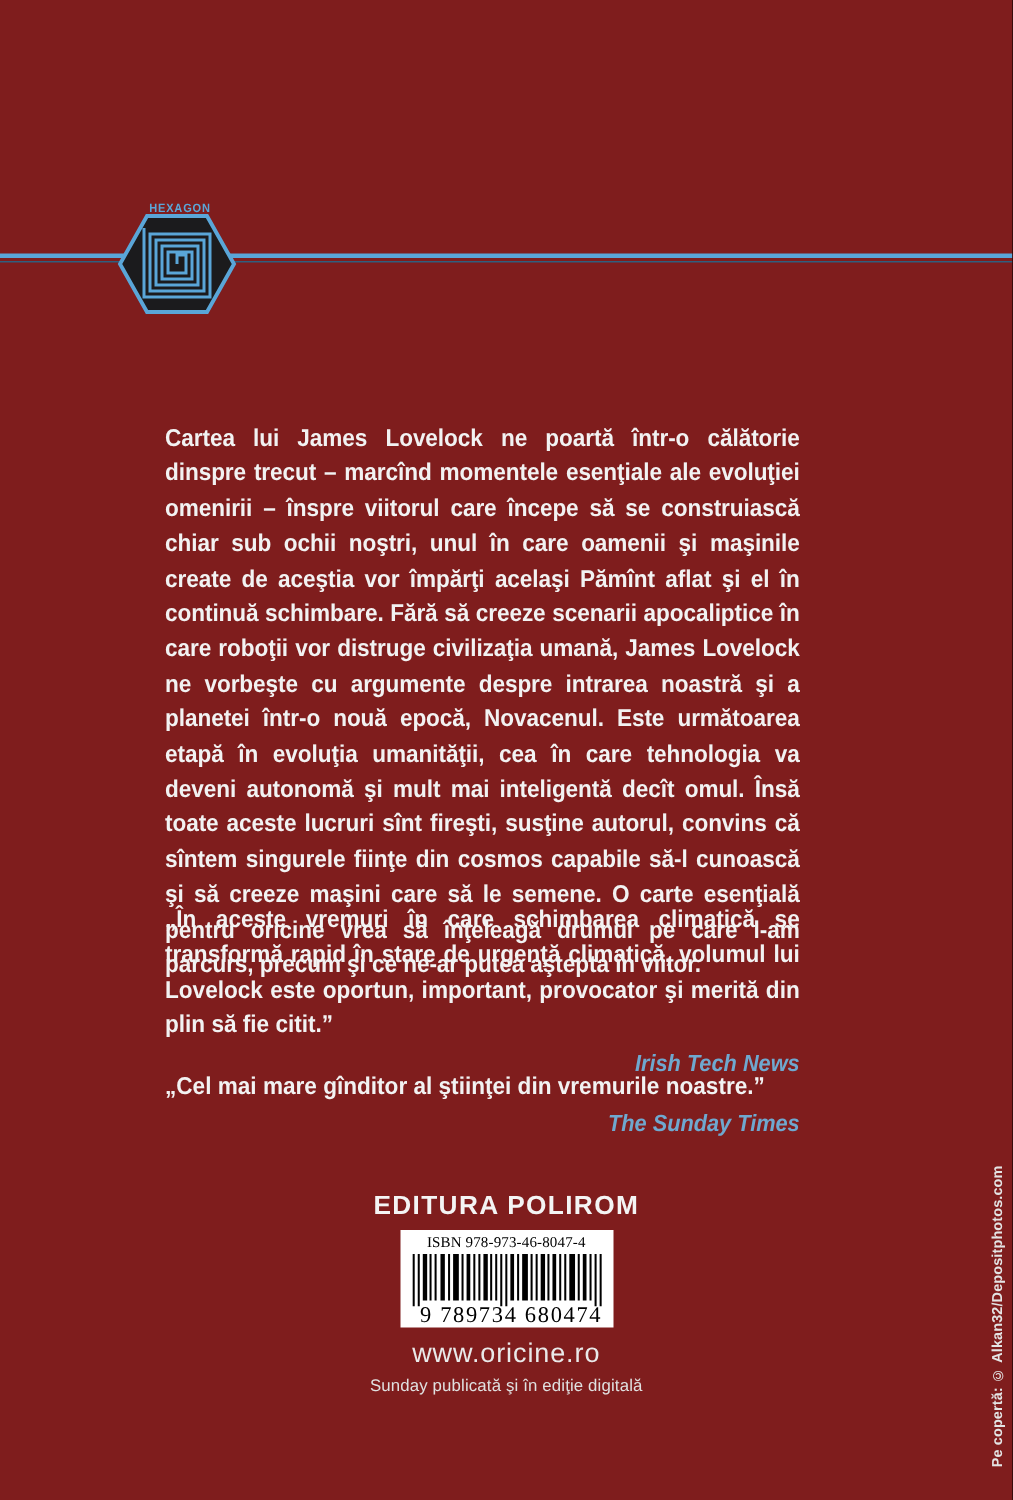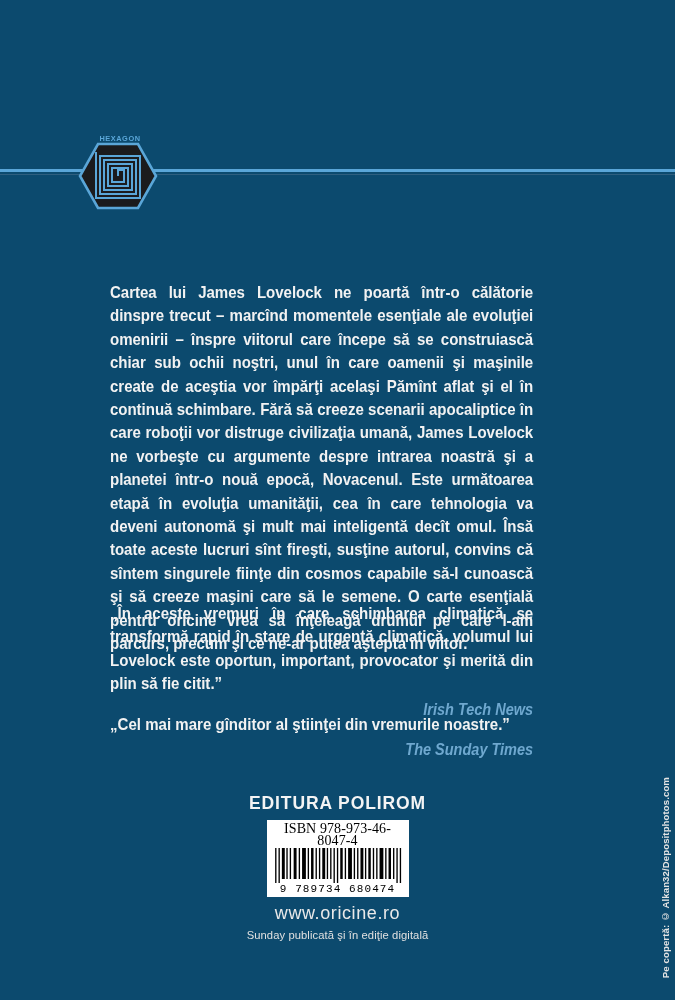--- a/index.html
+++ b/index.html
@@ -7,21 +7,21 @@
     padding: 0;
     background: #000;
   }
   body {
     font-family: "Liberation Sans", sans-serif;
   }
   .cover {
     position: relative;
     width: 675px;
     height: 1000px;
-    background: #0c4a6e;
+    background: #7f1d1d;
     overflow: hidden;
   }
 
   
   .logo-rule {
     position: absolute;
     left: 0;
     top: 169px;
     width: 675px;
     height: 3px;
@@ -123,37 +123,37 @@
   .barcode-box {
     display: inline-block;
     margin-top: 6px;
     background: #ffffff;
     padding: 3px 7px 2px 7px;
     width: 128px;
   }
   .isbn-line {
     color: #000;
     font-family: "Liberation Serif", serif;
-    font-size: 14px;
+    font-size: 10px;
     letter-spacing: 0.1px;
     text-align: center;
     line-height: 12px;
   }
   .bars {
     height: 35px;
     width: 100%;
     margin-top: 1px;
     display: block;
   }
   .barcode-digits {
     color: #000;
-    font-family: Liberation Mono, monospace;
-    font-size: 11px;
+    font-family: Liberation Serif, serif;
+    font-size: 15px;
     letter-spacing: 1.1px;
-    text-align: center;
+    text-align: right;
     line-height: 12px;
     margin-top: 0px;
   }
   .site {
     margin-top: 6px;
     color: #e9e9e9;
     font-family: "Liberation Sans", sans-serif;
     font-size: 18px;
     letter-spacing: 0.6px;
     font-weight: normal;

